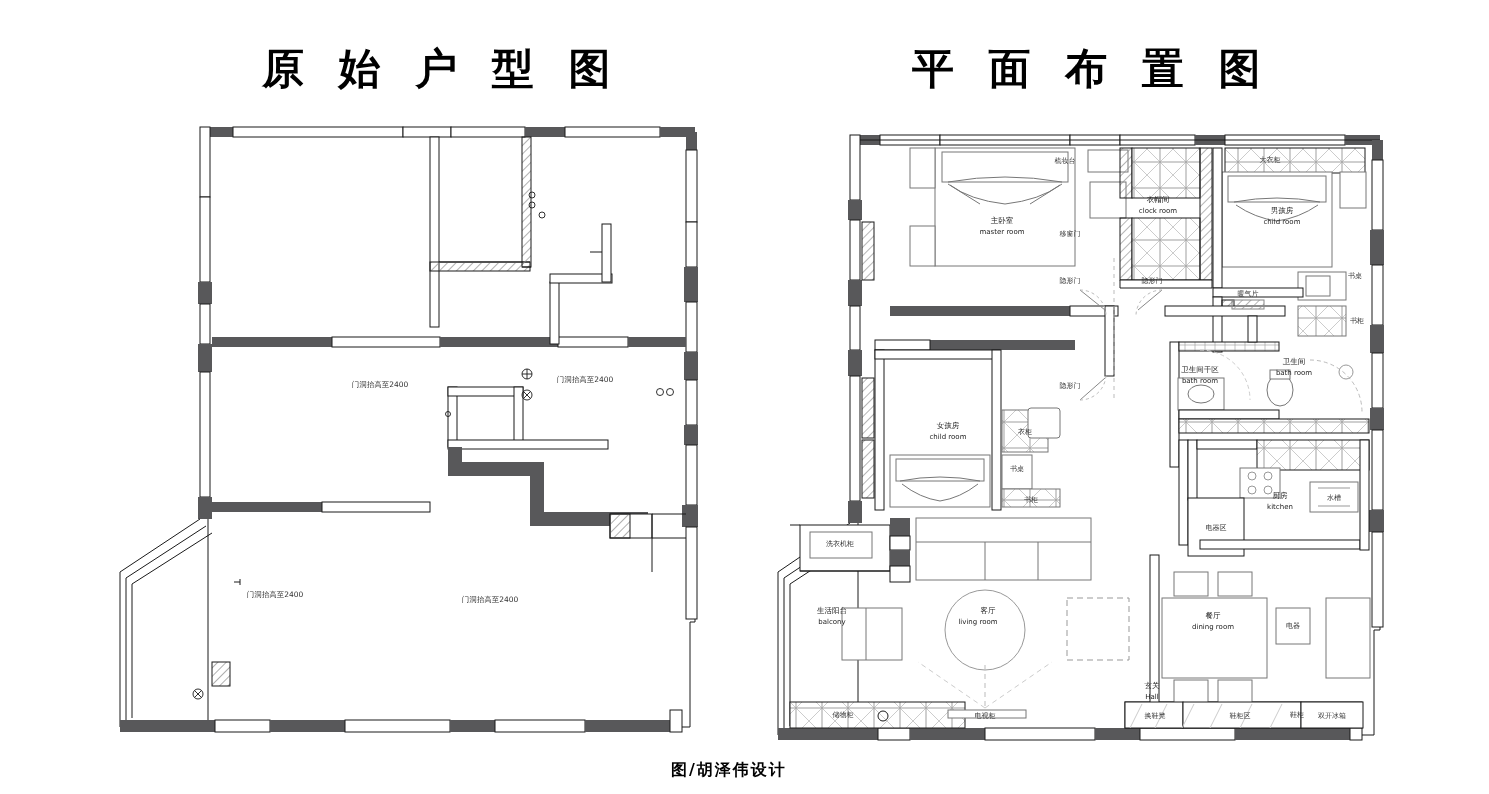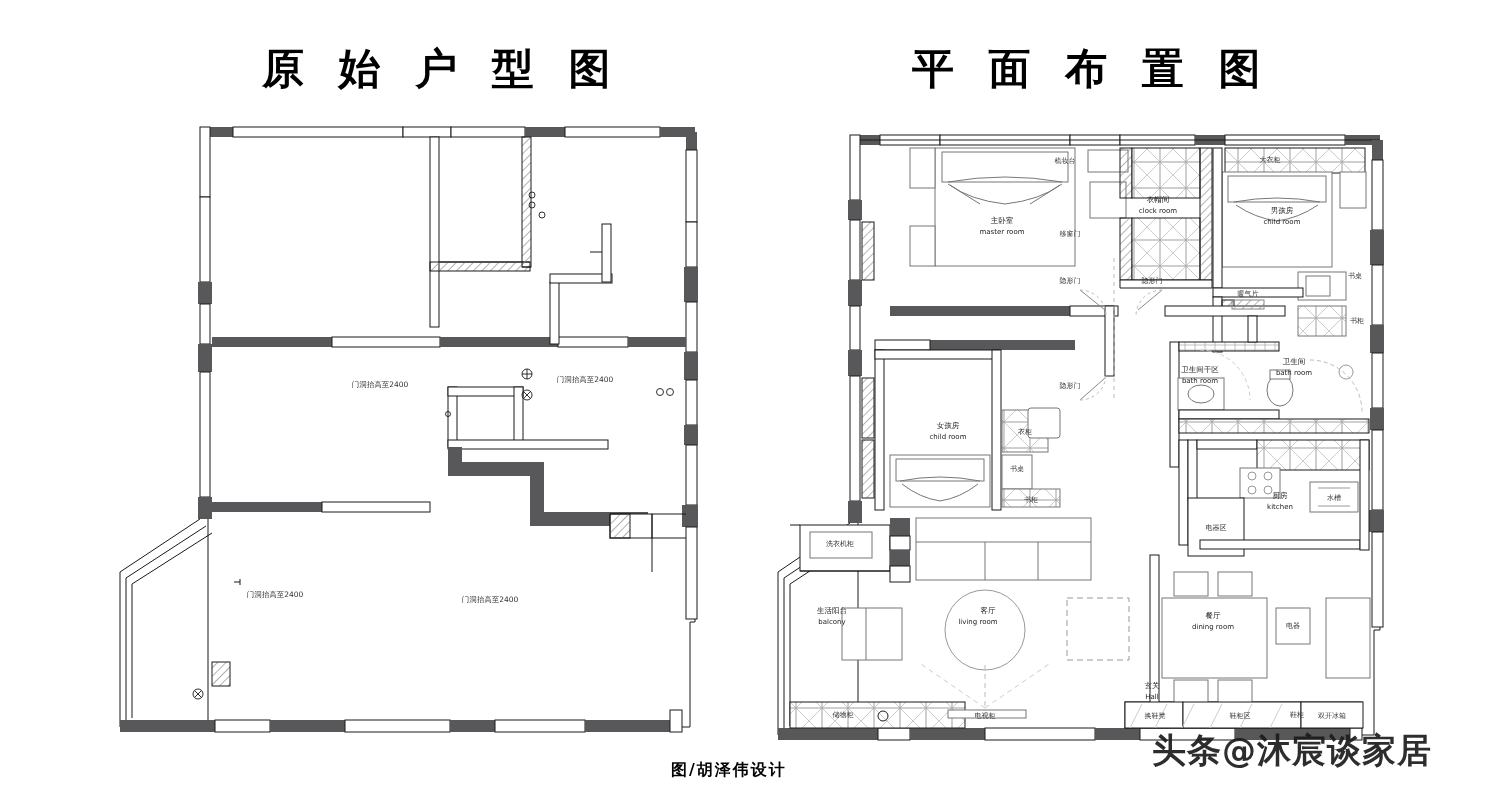--- a/index.html
+++ b/index.html
@@ -418,15 +418,14 @@
       <text class="lbl" x="73" y="607" text-anchor="middle">储物柜</text>
       <text class="lbl" x="527" y="607" text-anchor="middle">鞋柜</text>
       <text class="lbl" x="385" y="608" text-anchor="middle">换鞋凳</text>
       <text class="lbl" x="470" y="608" text-anchor="middle">鞋柜区</text>
       <text class="lbl" x="562" y="608" text-anchor="middle">双开冰箱</text>
     </g>
   </svg>
   </div>
 
   <div class="credit">图/胡泽伟设计</div>
-  <div class="watermark">头条@沐宸谈家居</div>
 
 </div>
 
 </body></html>

